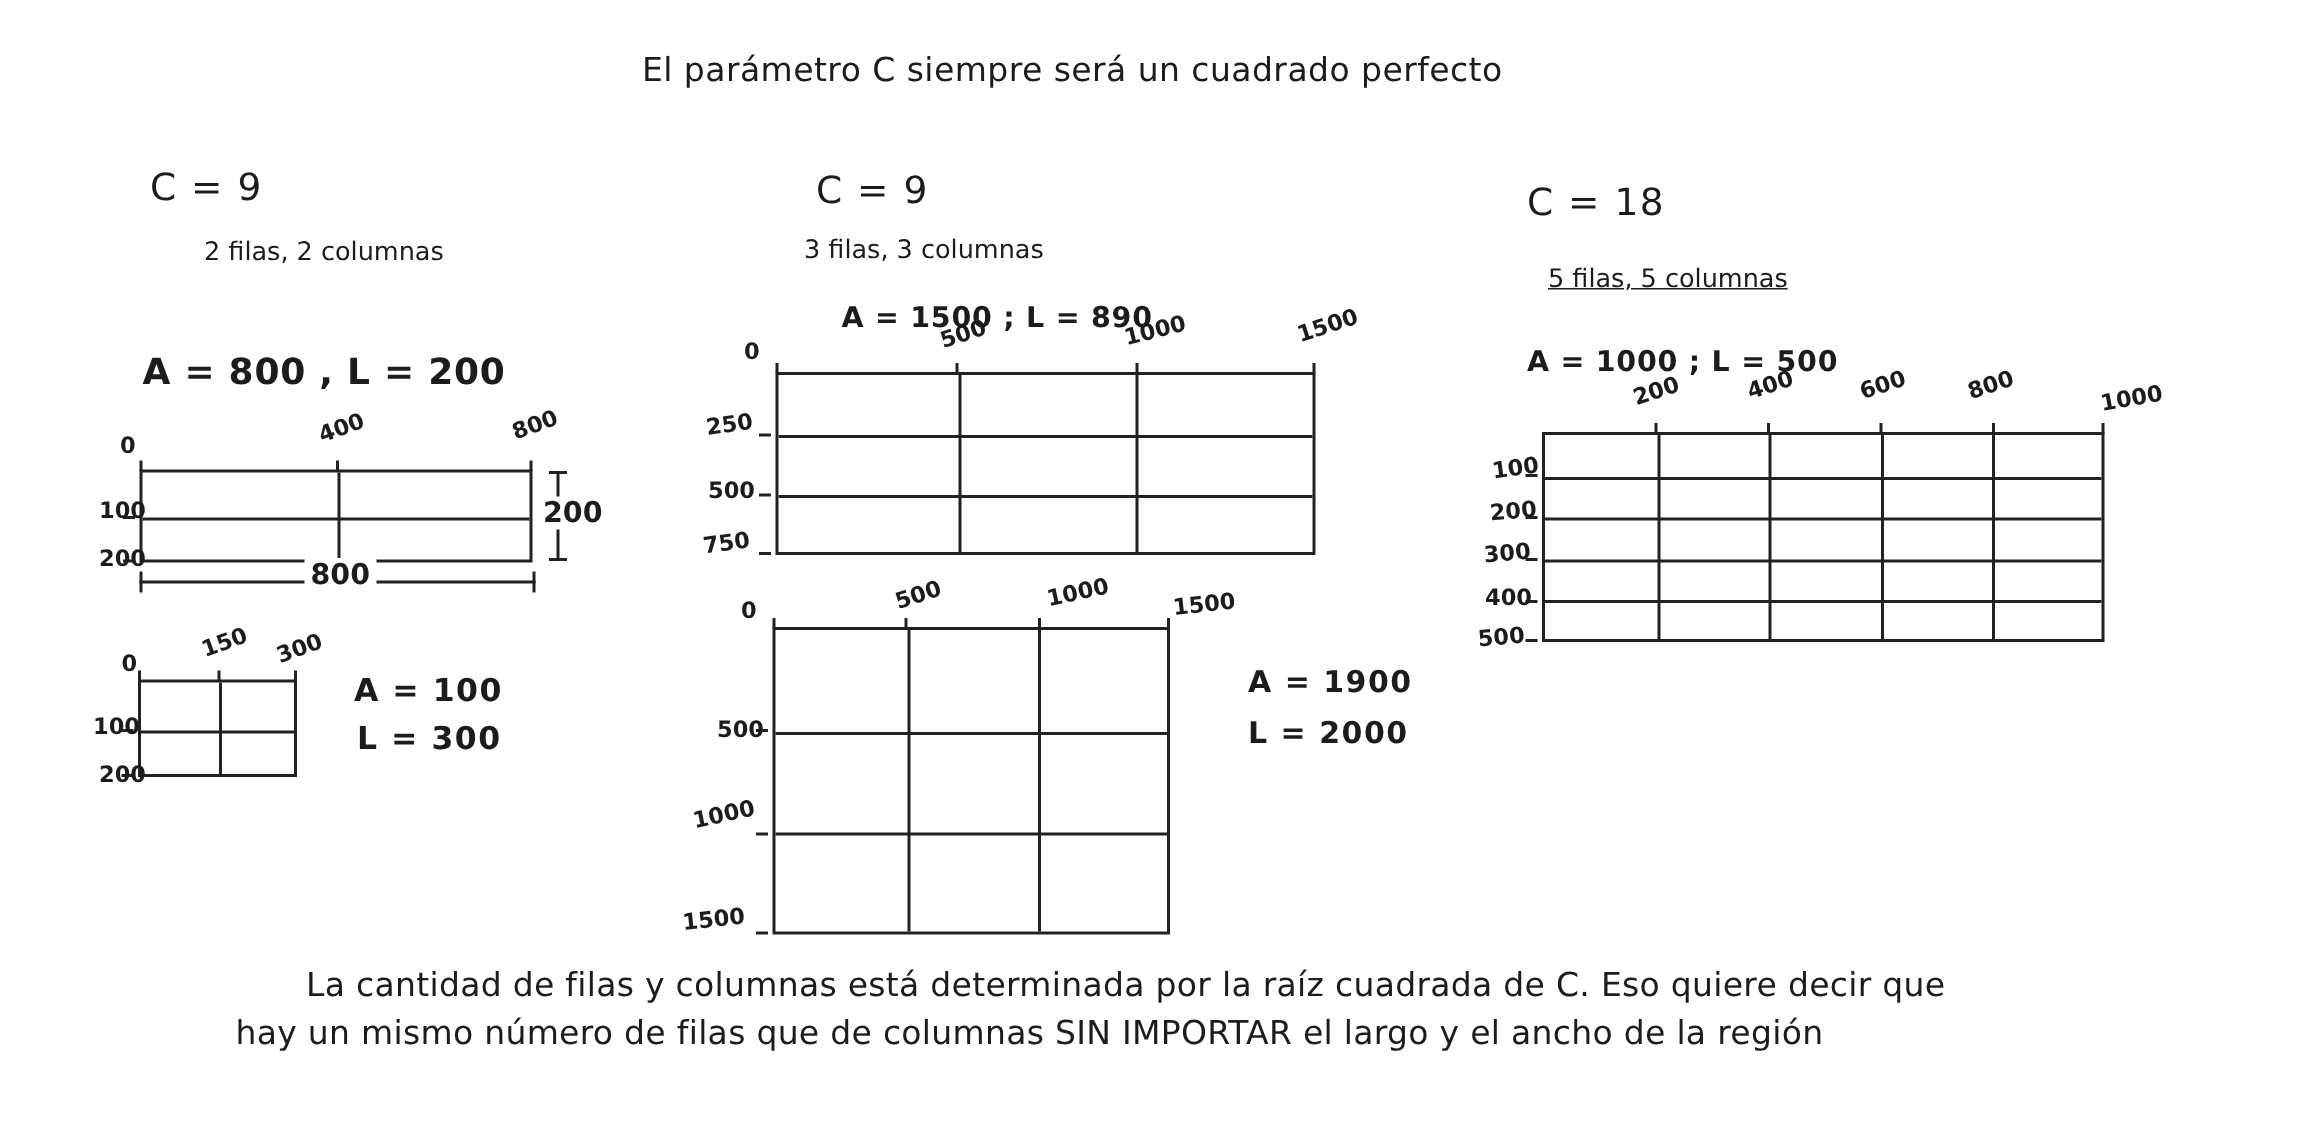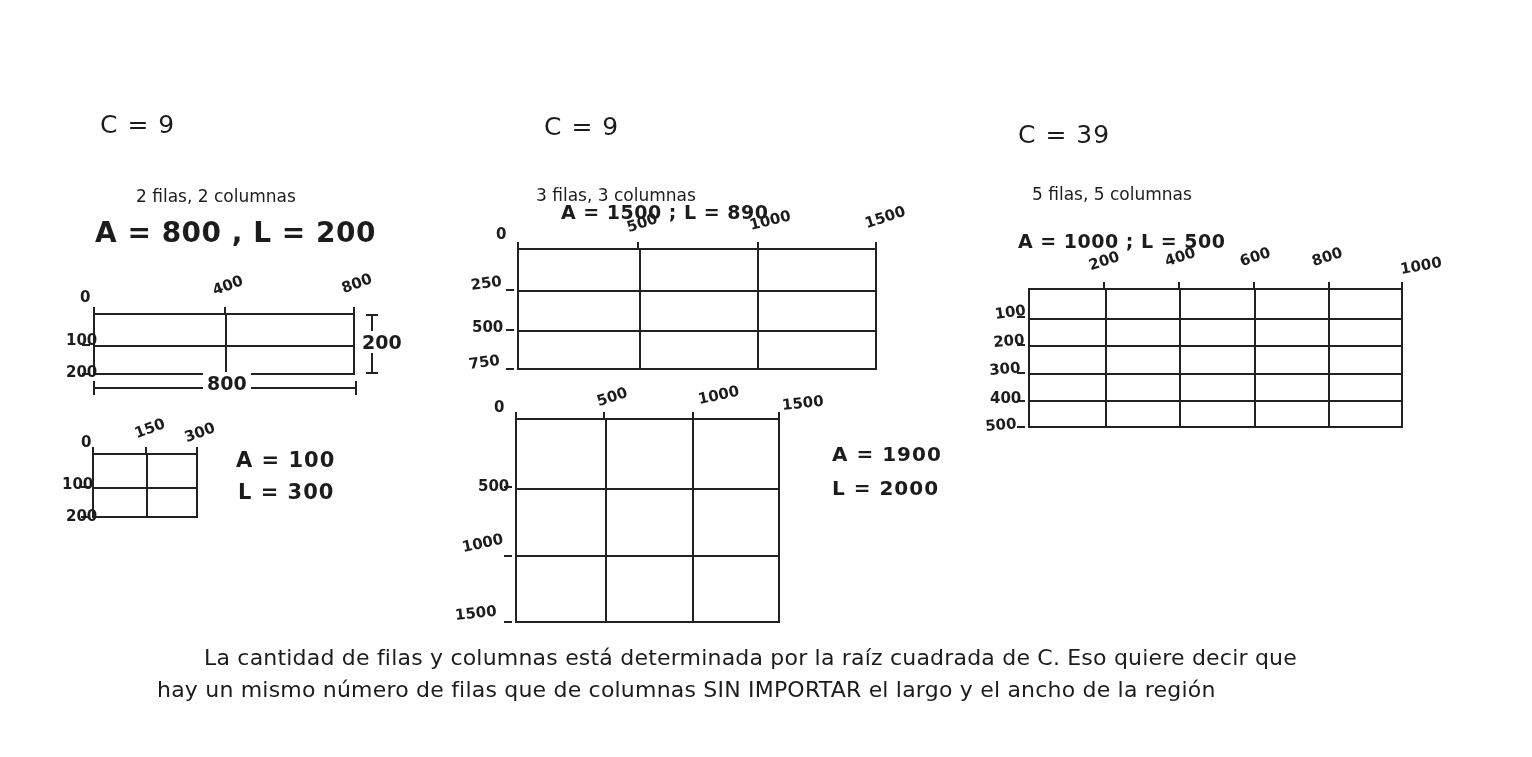--- a/index.html
+++ b/index.html
@@ -12,26 +12,26 @@
     font-family: "DejaVu Sans", sans-serif;
     color: #1c1c1c;
     overflow: hidden;
   }
   .abs { position: absolute; white-space: nowrap; }
   .title { left: 428px; top: 35px; font-size: 22px; letter-spacing: 0.3px; }
   .heading { font-size: 25px; letter-spacing: 1px; }
   #c4-heading  { left: 100px;  top: 110px; }
   #c9-heading  { left: 544px;  top: 112px; }
   #c25-heading { left: 1018px; top: 120px; }
-  .subheading { font-size: 17px; margin-top: 28px; }
+  .subheading { font-size: 17px; }
   #c4-sub  { left: 136px;  top: 158px; }
   #c9-sub  { left: 536px;  top: 157px; }
-  #c25-sub { left: 1032px; top: 156px; }
+  #c25-sub { left: 1032px; top: 176px; text-decoration: underline; }
   .area-label { font-weight: bold; letter-spacing: 0.5px; }
-  #c4-area  { left: 95px;  top: 216px; font-size: 28px; }
+  #c4-area  { left: 95px;  top: 234px; font-size: 24px; }
   #c9-area  { left: 561px; top: 201px; font-size: 19px; }
   #c25-area { left: 1018px; top: 230px; font-size: 19px; }
   .side-label { font-weight: bold; font-size: 21px; letter-spacing: 1px; }
   #c4-small-area-a { left: 236px; top: 448px; }
   #c4-small-area-l { left: 238px; top: 480px; }
   #c9-square-area-a { left: 832px; top: 442px; font-size: 20px; }
   #c9-square-area-l { left: 832px; top: 476px; font-size: 20px; }
   .footer-line { font-size: 22px; letter-spacing: 0.2px; }
   #footer-line1 { left: 204px; top: 645px; }
   #footer-line2 { left: 157px; top: 677px; }
@@ -59,30 +59,31 @@
     background: #ffffff;
     padding: 0 4px;
     white-space: nowrap;
   }
 </style>
 </head>
 <body>
 
 <div class="canvas">
 
+  <div class="abs title">El parámetro C siempre será un cuadrado perfecto</div>
 
   <div class="abs heading" id="c4-heading">C = 9</div>
   <div class="abs subheading" id="c4-sub">2 filas, 2 columnas</div>
   <div class="abs area-label" id="c4-area">A = 800 ,   L = 200</div>
 
   <div class="abs heading" id="c9-heading">C = 9</div>
   <div class="abs subheading" id="c9-sub">3 filas, 3 columnas</div>
   <div class="abs area-label" id="c9-area">A = 1500 ;   L = 890</div>
 
-  <div class="abs heading" id="c25-heading">C = 39</div>
+  <div class="abs heading" id="c25-heading">C = 18</div>
   <div class="abs subheading" id="c25-sub">5 filas, 5 columnas</div>
   <div class="abs area-label" id="c25-area">A = 1000  ;   L = 500</div>
 
   <div class="abs side-label" id="c4-small-area-a">A = 100</div>
   <div class="abs side-label" id="c4-small-area-l">L = 300</div>
 
   <div class="abs side-label" id="c9-square-area-a">A = 1900</div>
   <div class="abs side-label" id="c9-square-area-l">L = 2000</div>
 
   <div id="grid-layer">

